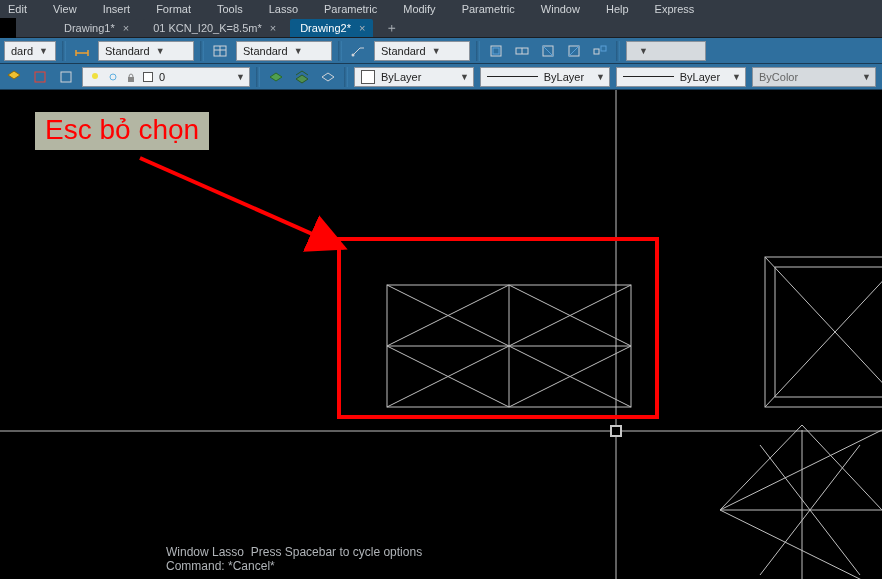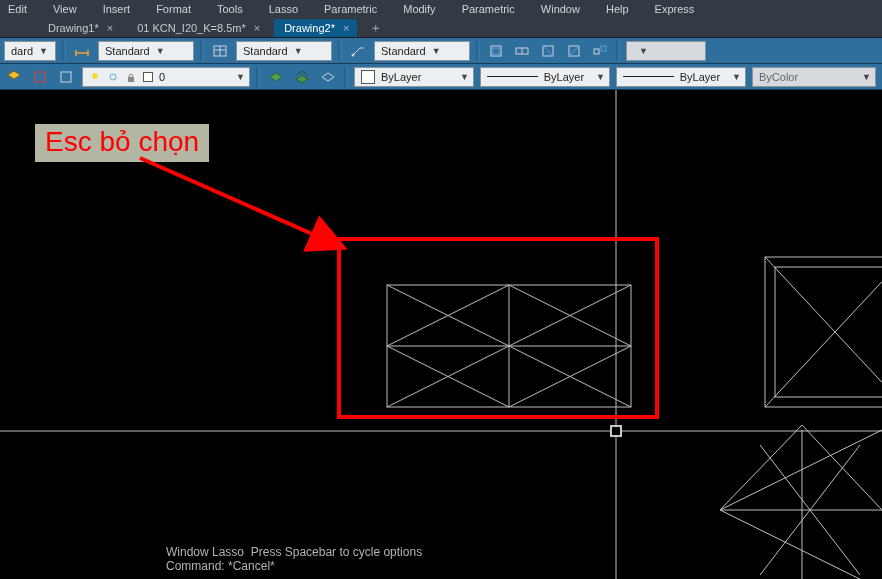--- a/index.html
+++ b/index.html
@@ -1,21 +1,21 @@
 <!DOCTYPE html>
 <html><head>
 <meta charset="utf-8">
 <style>
   * { box-sizing: border-box; margin: 0; padding: 0; font-family: Arial, sans-serif; }
   body { width: 882px; height: 579px; background: #000; overflow: hidden; position: relative; }
 
   .menubar { height: 18px; background: #333a44; display: flex; align-items: center; padding-left: 8px; gap: 26px; }
   .menubar span { color: #d0d4d8; font-size: 11px; cursor: default; }
 
-  .tabbar { height: 20px; background: #333a44; display: flex; align-items: flex-end; padding-left: 38px; gap: 6px; border-bottom: 1px solid #1a1d22; }
+  .tabbar { height: 20px; background: #333a44; display: flex; align-items: flex-end; padding-left: 38px; gap: 6px; border-bottom: 1px solid #1a1d22; margin-left: 16px; }
   .tab { display: flex; align-items: center; height: 18px; padding: 0 8px 0 10px; color: #c7cbd0; font-size: 11px; background: #333a44; border-radius: 2px 2px 0 0; gap: 8px; }
   .tab.active { background: #0b5a8a; color: #fff; justify-content: flex-end; }
   .tab .close { font-size: 11px; color: #aeb3b9; }
   .plus { color: #aeb3b9; font-size: 13px; padding: 0 6px; }
 
   .toolrow { height: 26px; background: #2f6f9e; display: flex; align-items: center; padding: 12px 4px; gap: 6px; border-bottom: 1px solid #1a3b55; }
   .toolrow2 { height: 26px; background: #2f6f9e; display: flex; align-items: center; padding: 0 4px; gap: 6px; border-bottom: 1px solid #1a3b55; }
 
   .dd { display: flex; align-items: center; background: #eceff2; border: 1px solid #8a929c; height: 20px; padding: 0 4px 0 6px; font-size: 11px; color: #222; gap: 6px; }
   .dd.dark { background: #d6dade; }
@@ -24,21 +24,21 @@
   .iconbtn svg { display: block; }
   .sep { width: 4px; height: 20px; background: linear-gradient(to right, #255a82, #3a7fb0); }
   .swatchbox { width: 14px; height: 14px; border: 1px solid #555; background: #fff; }
   .smalltxt { font-size: 11px; color: #222; }
 
   .line-sample { width: 60px; border-top: 1px solid #222; }
 
   .canvas { position: absolute; left: 0; top: 90px; right: 0; bottom: 0; background: #000; }
   .canvas svg { position: absolute; left: 0; top: 0; }
 
-  .annot-label { position: absolute; left: 35px; top: 112px; background: #b3b6a3; color: #ff0000; font-size: 28px; padding: 2px 10px 4px 10px; font-family: Arial, sans-serif; margin-top: 12px; }
+  .annot-label { position: absolute; left: 35px; top: 112px; background: #b3b6a3; color: #ff0000; font-size: 28px; padding: 2px 10px 4px 10px; font-family: Arial, sans-serif; }
   .red-box { position: absolute; left: 337px; top: 237px; width: 322px; height: 182px; border: 4px solid #ff0000; }
   .red-arrow { position: absolute; left: 134px; top: 152px; }
 
   .cmdline { position: absolute; left: 166px; bottom: 6px; color: #b0b4b8; font-size: 12px; font-family: Consolas, monospace; line-height: 14px; }
   .cmdline .row { white-space: pre; }
 
   .snap-marker { position: absolute; width: 12px; height: 12px; border: 2px solid #c8c8c8; background: #000; }
 </style>
 </head>
 <body>

